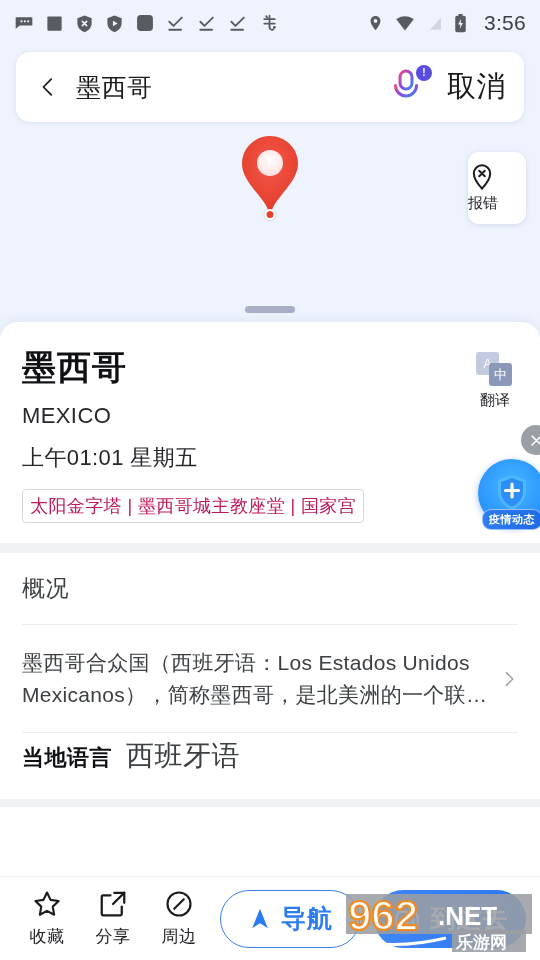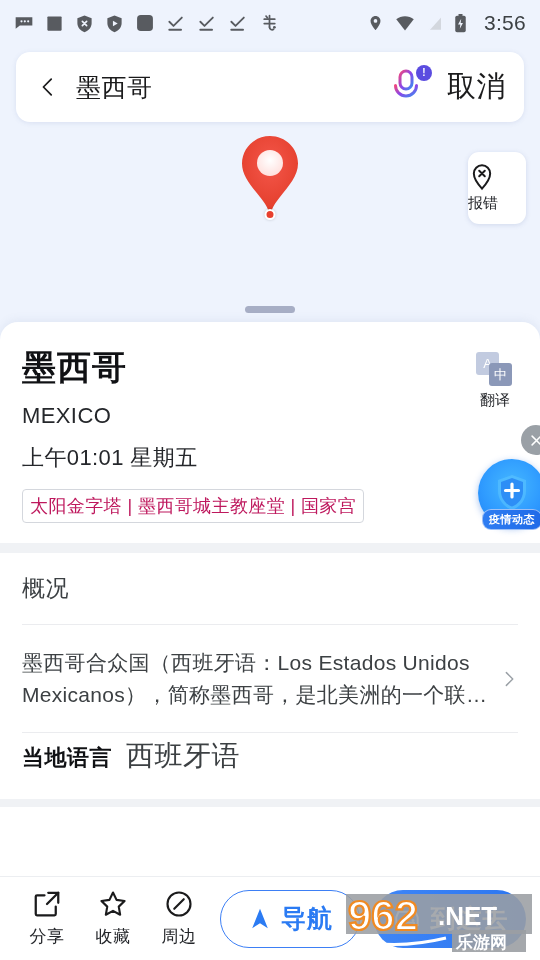--- a/index.html
+++ b/index.html
@@ -371,32 +371,32 @@
       <path d="M19 2l14 5v11c0 9-5.9 15.8-14 19-8.1-3.2-14-10-14-19V7z" fill="#5dc4ff" opacity=".55"></path>
       <path d="M19 5l11 4v9.2c0 7.3-4.7 12.8-11 15.4-6.3-2.6-11-8.1-11-15.4V9z" fill="#2d8ef6"></path>
       <path d="M19 11v13M12.5 17.5h13" stroke="#fff" stroke-width="3.2" stroke-linecap="round"></path>
     </svg>
     <span class="epi-pill">疫情动态</span>
   </div>
 </div>
 
 <div class="actionbar">
   <div class="act">
+    <svg width="32" height="30" viewBox="0 0 24 24">
+      <path d="M12 2.8l2.85 5.92 6.4.88-4.65 4.5 1.12 6.45L12 17.5l-5.72 3.05 1.12-6.45-4.65-4.5 6.4-.88z" fill="none" stroke="#1b1b1c" stroke-width="1.7" stroke-linejoin="round"></path>
+    </svg>
+    <span class="act-label">收藏</span>
+  </div>
+  <div class="act">
     <svg width="30" height="30" viewBox="0 0 24 24">
       <path d="M13 3h8v8" fill="none" stroke="#1b1b1c" stroke-width="1.8" stroke-linecap="round" stroke-linejoin="round"></path>
       <path d="M21 3l-9 9" fill="none" stroke="#1b1b1c" stroke-width="1.8" stroke-linecap="round"></path>
       <path d="M19 14v6a1 1 0 01-1 1H4a1 1 0 01-1-1V6a1 1 0 011-1h6" fill="none" stroke="#1b1b1c" stroke-width="1.8" stroke-linecap="round" stroke-linejoin="round"></path>
     </svg>
     <span class="act-label">分享</span>
-  </div>
-  <div class="act">
-    <svg width="32" height="30" viewBox="0 0 24 24">
-      <path d="M12 2.8l2.85 5.92 6.4.88-4.65 4.5 1.12 6.45L12 17.5l-5.72 3.05 1.12-6.45-4.65-4.5 6.4-.88z" fill="none" stroke="#1b1b1c" stroke-width="1.7" stroke-linejoin="round"></path>
-    </svg>
-    <span class="act-label">收藏</span>
   </div>
   <div class="act">
     <svg width="30" height="30" viewBox="0 0 24 24">
       <circle cx="12" cy="12" r="9.2" fill="none" stroke="#1b1b1c" stroke-width="1.7"></circle>
       <path d="M15.8 8.2L8.2 15.8" stroke="#1b1b1c" stroke-width="1.7" stroke-linecap="round"></path>
     </svg>
     <span class="act-label">周边</span>
   </div>
 
   <div class="nav-btn">

